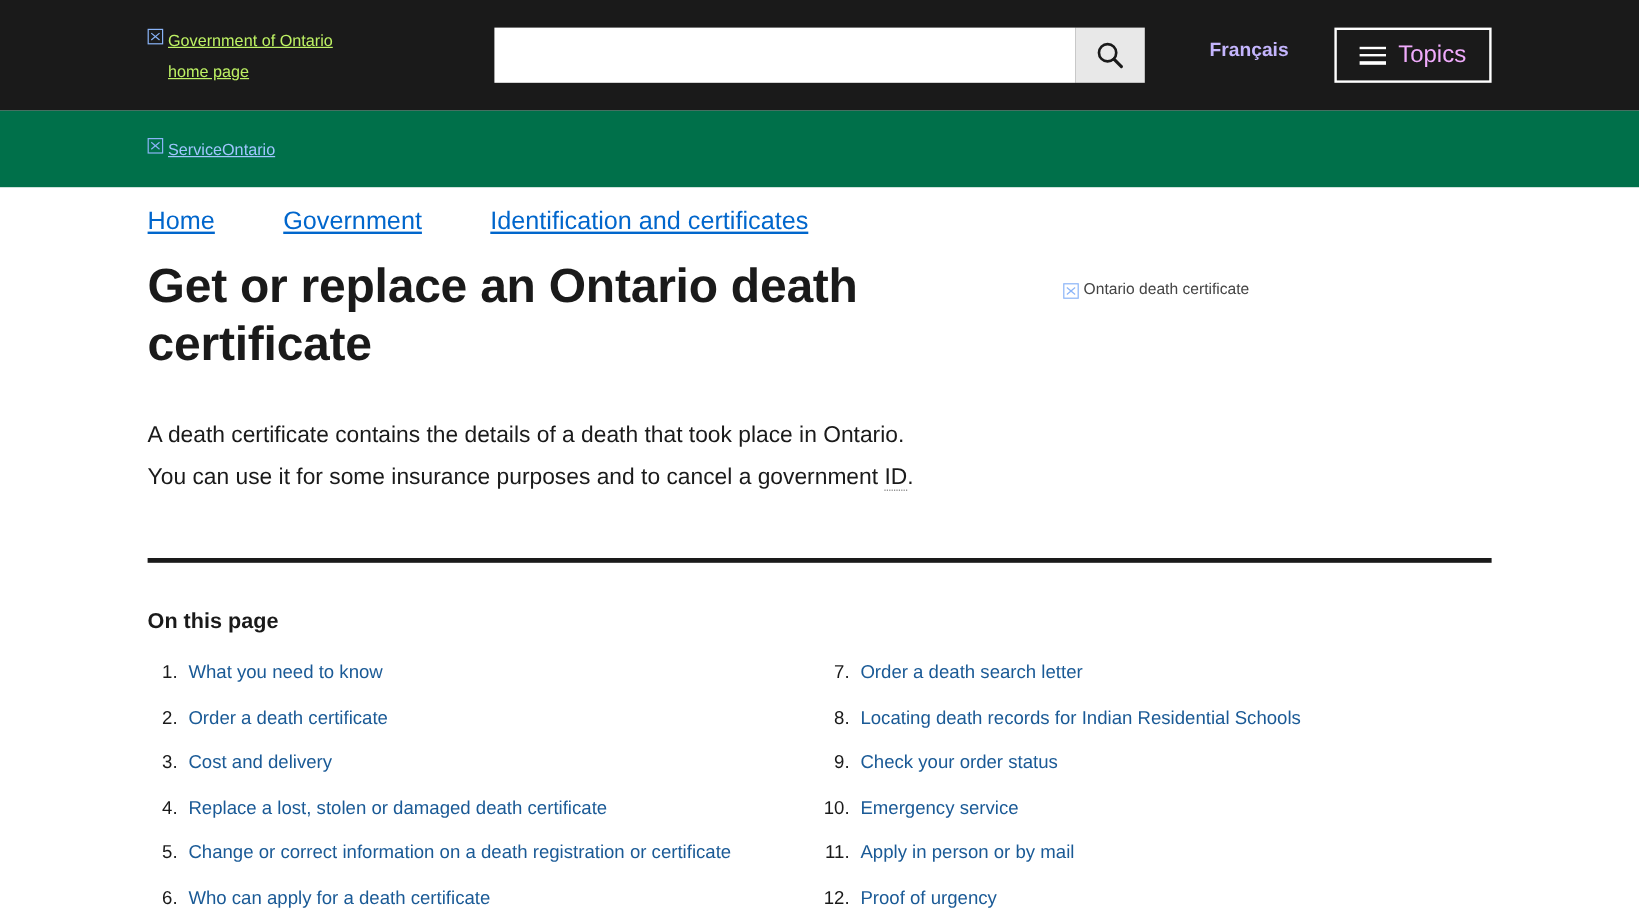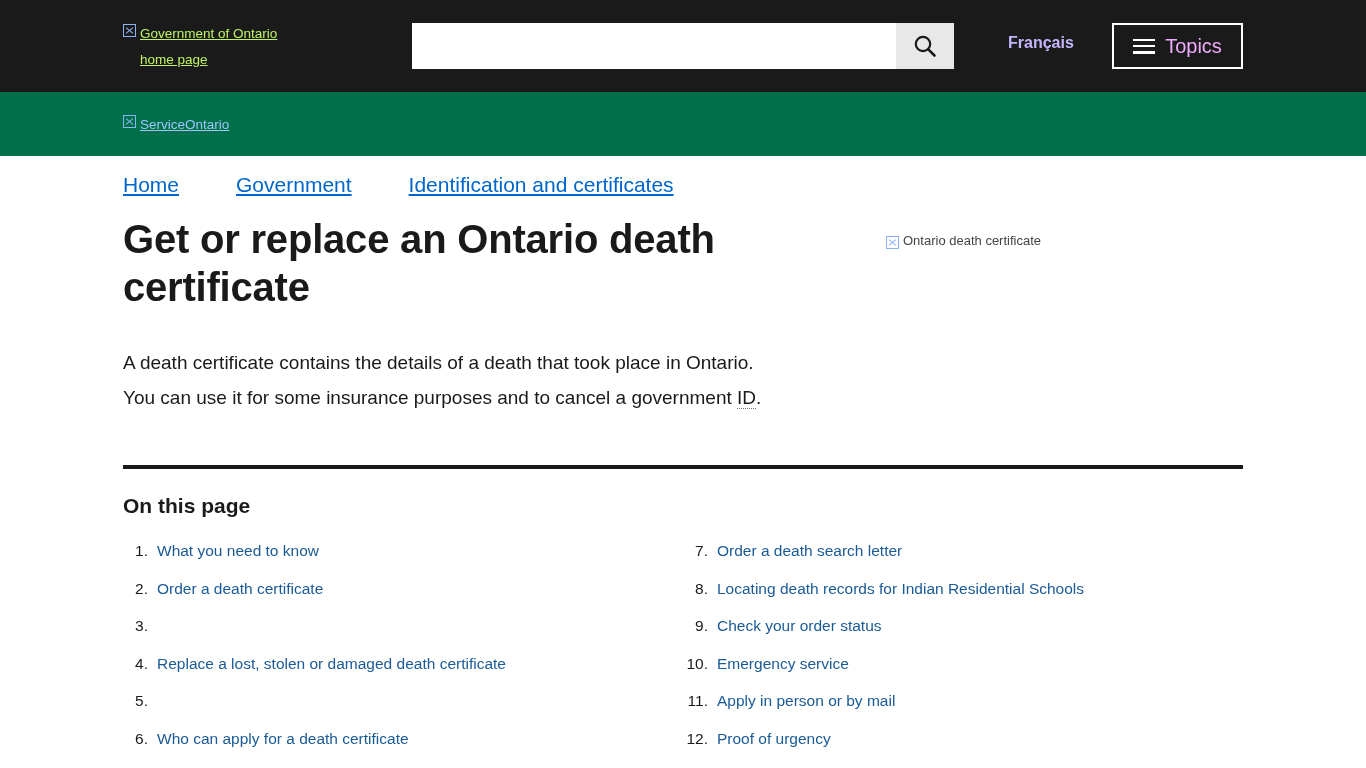--- a/index.html
+++ b/index.html
@@ -191,24 +191,24 @@
     align-items: flex-start;
   }
 
   hr.rule {
     border: none;
     border-top: 4px solid #1a1a1a;
     margin: 50px 0 0 0;
   }
 
   .onthispage-title {
-    font-size: 21px;
+    font-size: 18px;
     font-weight: bold;
     color: #1a1a1a;
-    margin-top: 25px;
+    margin-top: 38px;
   }
 
   .toc {
     display: flex;
     margin-top: 14px;
     gap: 0;
   }
   .toc-col { width: 560px; }
   .toc-col ol {
     margin: 0;
@@ -308,27 +308,29 @@
         <li>
           <span class="toc-num">1.</span>
           <a href="#">What you need to know</a>
         </li>
         <li>
           <span class="toc-num">2.</span>
           <a href="#">Order a death certificate</a>
         </li>
         <li>
           <span class="toc-num">3.</span>
+          <a href="#">Cost and delivery</a>
         </li>
         <li>
           <span class="toc-num">4.</span>
           <a href="#">Replace a lost, stolen or damaged death certificate</a>
         </li>
         <li>
           <span class="toc-num">5.</span>
+          <a href="#">Change or correct information on a death registration or certificate</a>
         </li>
         <li>
           <span class="toc-num">6.</span>
           <a href="#">Who can apply for a death certificate</a>
         </li>
       </ol>
     </div>
 
     <div class="toc-col">
       <ol>

